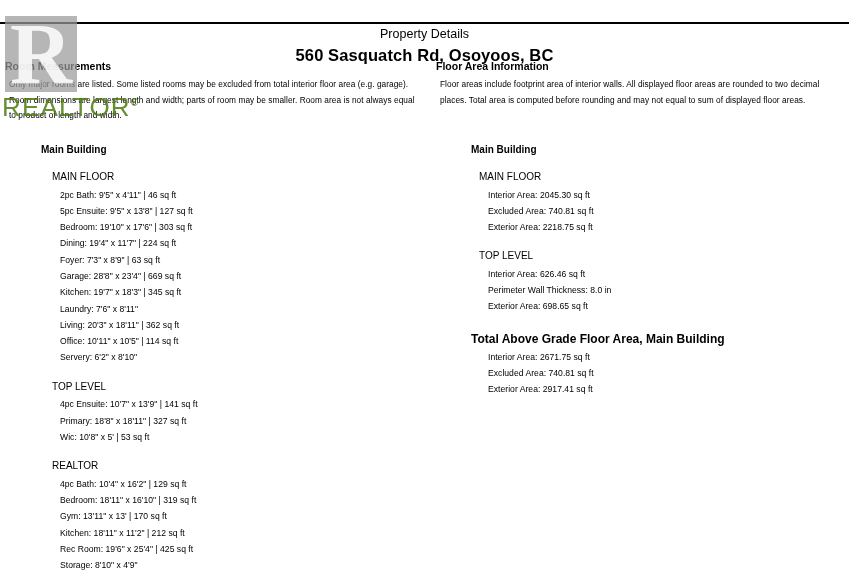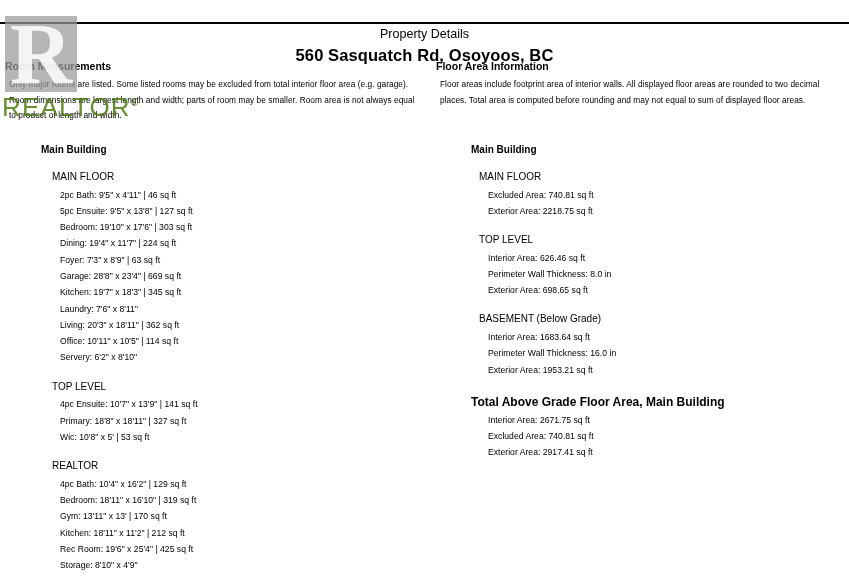--- a/index.html
+++ b/index.html
@@ -242,38 +242,31 @@
       </div>
     </div>
 </div>
 
 <div class="sections right">
   <div class="bldg-name">Main Building</div>
   <div>
       <div class="level">
         <div class="level-name">MAIN FLOOR</div>
         <ul class="level-rows">
+          <li class="level-row">Interior Area: 2045.30 sq ft</li>
           <li class="level-row">Excluded Area: 740.81 sq ft</li>
           <li class="level-row">Exterior Area: 2218.75 sq ft</li>
         </ul>
       </div>
       <div class="level">
         <div class="level-name">TOP LEVEL</div>
         <ul class="level-rows">
           <li class="level-row">Interior Area: 626.46 sq ft</li>
           <li class="level-row">Perimeter Wall Thickness: 8.0 in</li>
           <li class="level-row">Exterior Area: 698.65 sq ft</li>
-        </ul>
-      </div>
-      <div class="level">
-        <div class="level-name">BASEMENT (Below Grade)</div>
-        <ul class="level-rows">
-          <li class="level-row">Interior Area: 1683.64 sq ft</li>
-          <li class="level-row">Perimeter Wall Thickness: 16.0 in</li>
-          <li class="level-row">Exterior Area: 1953.21 sq ft</li>
         </ul>
       </div>
     </div>
   <div class="total-block">
     <div class="total-title">Total Above Grade Floor Area, Main Building</div>
     <ul class="level-rows">
         <li class="level-row">Interior Area: 2671.75 sq ft</li>
         <li class="level-row">Excluded Area: 740.81 sq ft</li>
         <li class="level-row">Exterior Area: 2917.41 sq ft</li>
       </ul>

